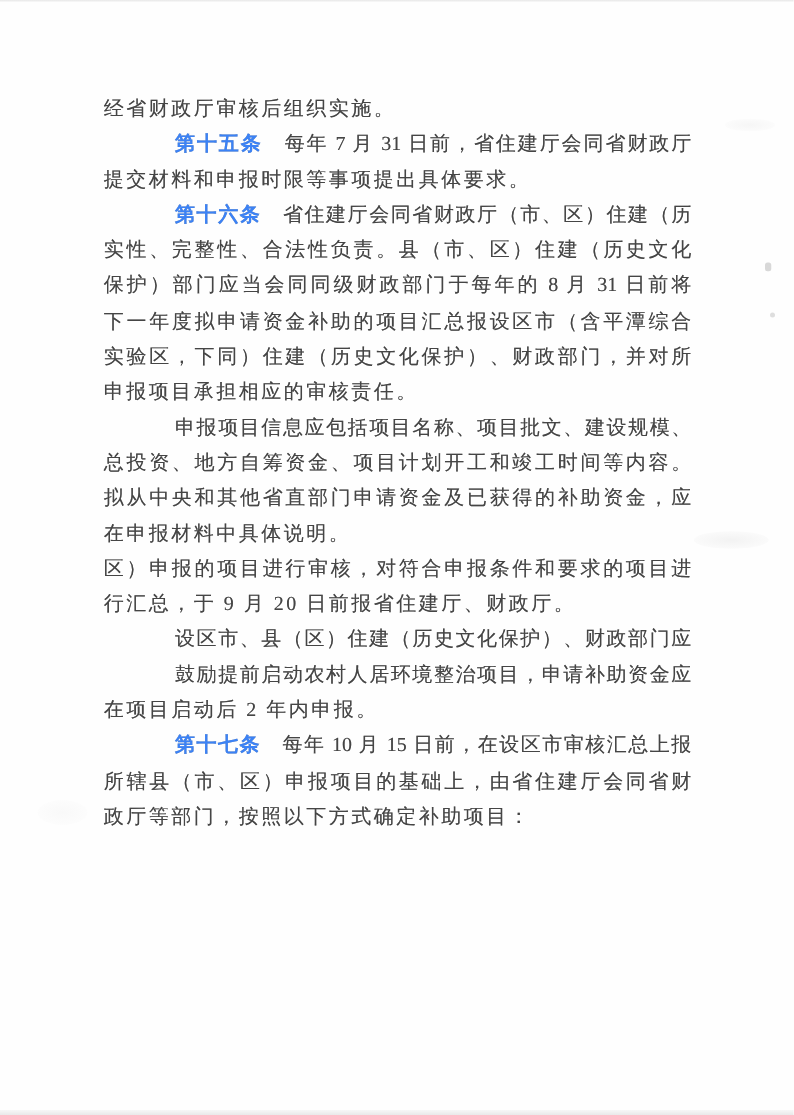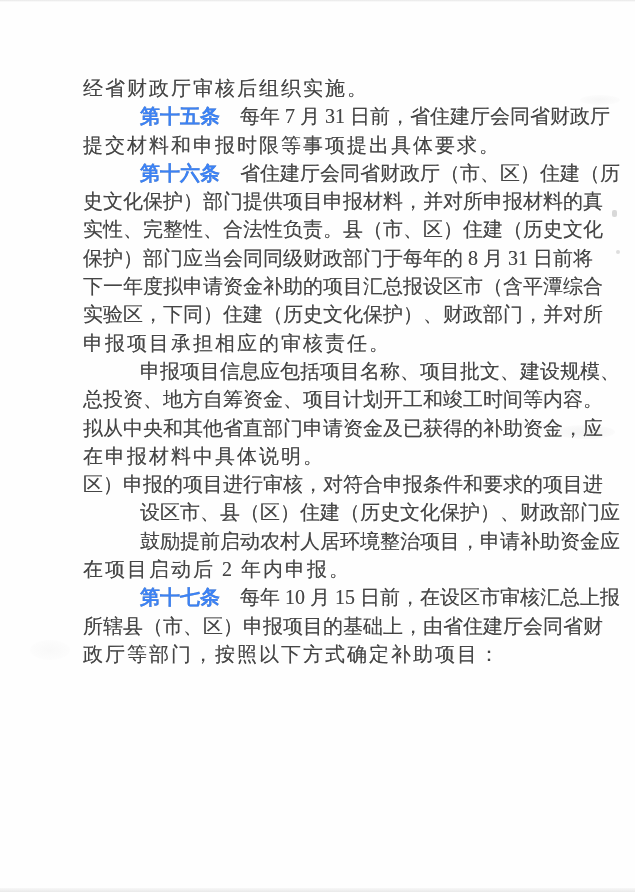--- a/index.html
+++ b/index.html
@@ -42,21 +42,21 @@
   .smudge.s3 { left: 555px; top: 425px; width: 60px; height: 14px; background: radial-gradient(ellipse at center, rgba(190,190,190,0.18), rgba(255,255,255,0)); }
   .smudge.s4 { left: 580px; top: 95px;  width: 40px; height: 10px; background: radial-gradient(ellipse at center, rgba(200,200,200,0.15), rgba(255,255,255,0)); }
   .smudge.s5 { left: 30px;  top: 640px; width: 40px; height: 20px; background: radial-gradient(ellipse at center, rgba(210,210,210,0.12), rgba(255,255,255,0)); }
 
   .doc {
     position: absolute;
     left: 83px;
     top: 74px;
     width: 470px;
     color: #454545;
-    font-size: 20px;
+    font-size: 16px;
     text-shadow: 0 0 0.5px rgba(80,80,80,0.55);
   }
   .line {
     height: 28.3px;
     line-height: 28.3px;
     white-space: nowrap;
   }
   .line.justify {
     text-align: justify;
     text-align-last: justify;
@@ -84,31 +84,31 @@
   <div class="smudge s2"></div>
   <div class="smudge s3"></div>
   <div class="smudge s4"></div>
   <div class="smudge s5"></div>
 
   <div class="doc">
       <div class="line plain"><span>经省财政厅审核后组织实施。</span></div>
       <div class="line justify indent"><span class="seg-bold">第十五条</span><span>　每年 7 月 31 日前，省住建厅会同省财政厅</span></div>
       <div class="line plain"><span>提交材料和申报时限等事项提出具体要求。</span></div>
       <div class="line justify indent"><span class="seg-bold">第十六条</span><span>　省住建厅会同省财政厅（市、区）住建（历</span></div>
-      <div class="line justify"><span>史文化保护）部门提供项目申报材料，并对所申报材料的真</span></div>
       <div class="line justify"><span>实性、完整性、合法性负责。县（市、区）住建（历史文化</span></div>
       <div class="line justify"><span>保护）部门应当会同同级财政部门于每年的 8 月 31 日前将</span></div>
       <div class="line justify"><span>下一年度拟申请资金补助的项目汇总报设区市（含平潭综合</span></div>
       <div class="line justify"><span>实验区，下同）住建（历史文化保护）、财政部门，并对所</span></div>
       <div class="line plain"><span>申报项目承担相应的审核责任。</span></div>
       <div class="line justify indent"><span>申报项目信息应包括项目名称、项目批文、建设规模、</span></div>
       <div class="line justify"><span>总投资、地方自筹资金、项目计划开工和竣工时间等内容。</span></div>
       <div class="line justify"><span>拟从中央和其他省直部门申请资金及已获得的补助资金，应</span></div>
       <div class="line plain"><span>在申报材料中具体说明。</span></div>
       <div class="line justify"><span>区）申报的项目进行审核，对符合申报条件和要求的项目进</span></div>
+      <div class="line plain"><span>行汇总，于 9 月 20 日前报省住建厅、财政厅。</span></div>
       <div class="line justify indent"><span>设区市、县（区）住建（历史文化保护）、财政部门应</span></div>
       <div class="line justify indent"><span>鼓励提前启动农村人居环境整治项目，申请补助资金应</span></div>
       <div class="line plain"><span>在项目启动后 2 年内申报。</span></div>
       <div class="line justify indent"><span class="seg-bold">第十七条</span><span>　每年 10 月 15 日前，在设区市审核汇总上报</span></div>
       <div class="line justify"><span>所辖县（市、区）申报项目的基础上，由省住建厅会同省财</span></div>
       <div class="line plain"><span>政厅等部门，按照以下方式确定补助项目：</span></div>
     </div>
 
   <div class="bottom-edge"></div>
 </div>

